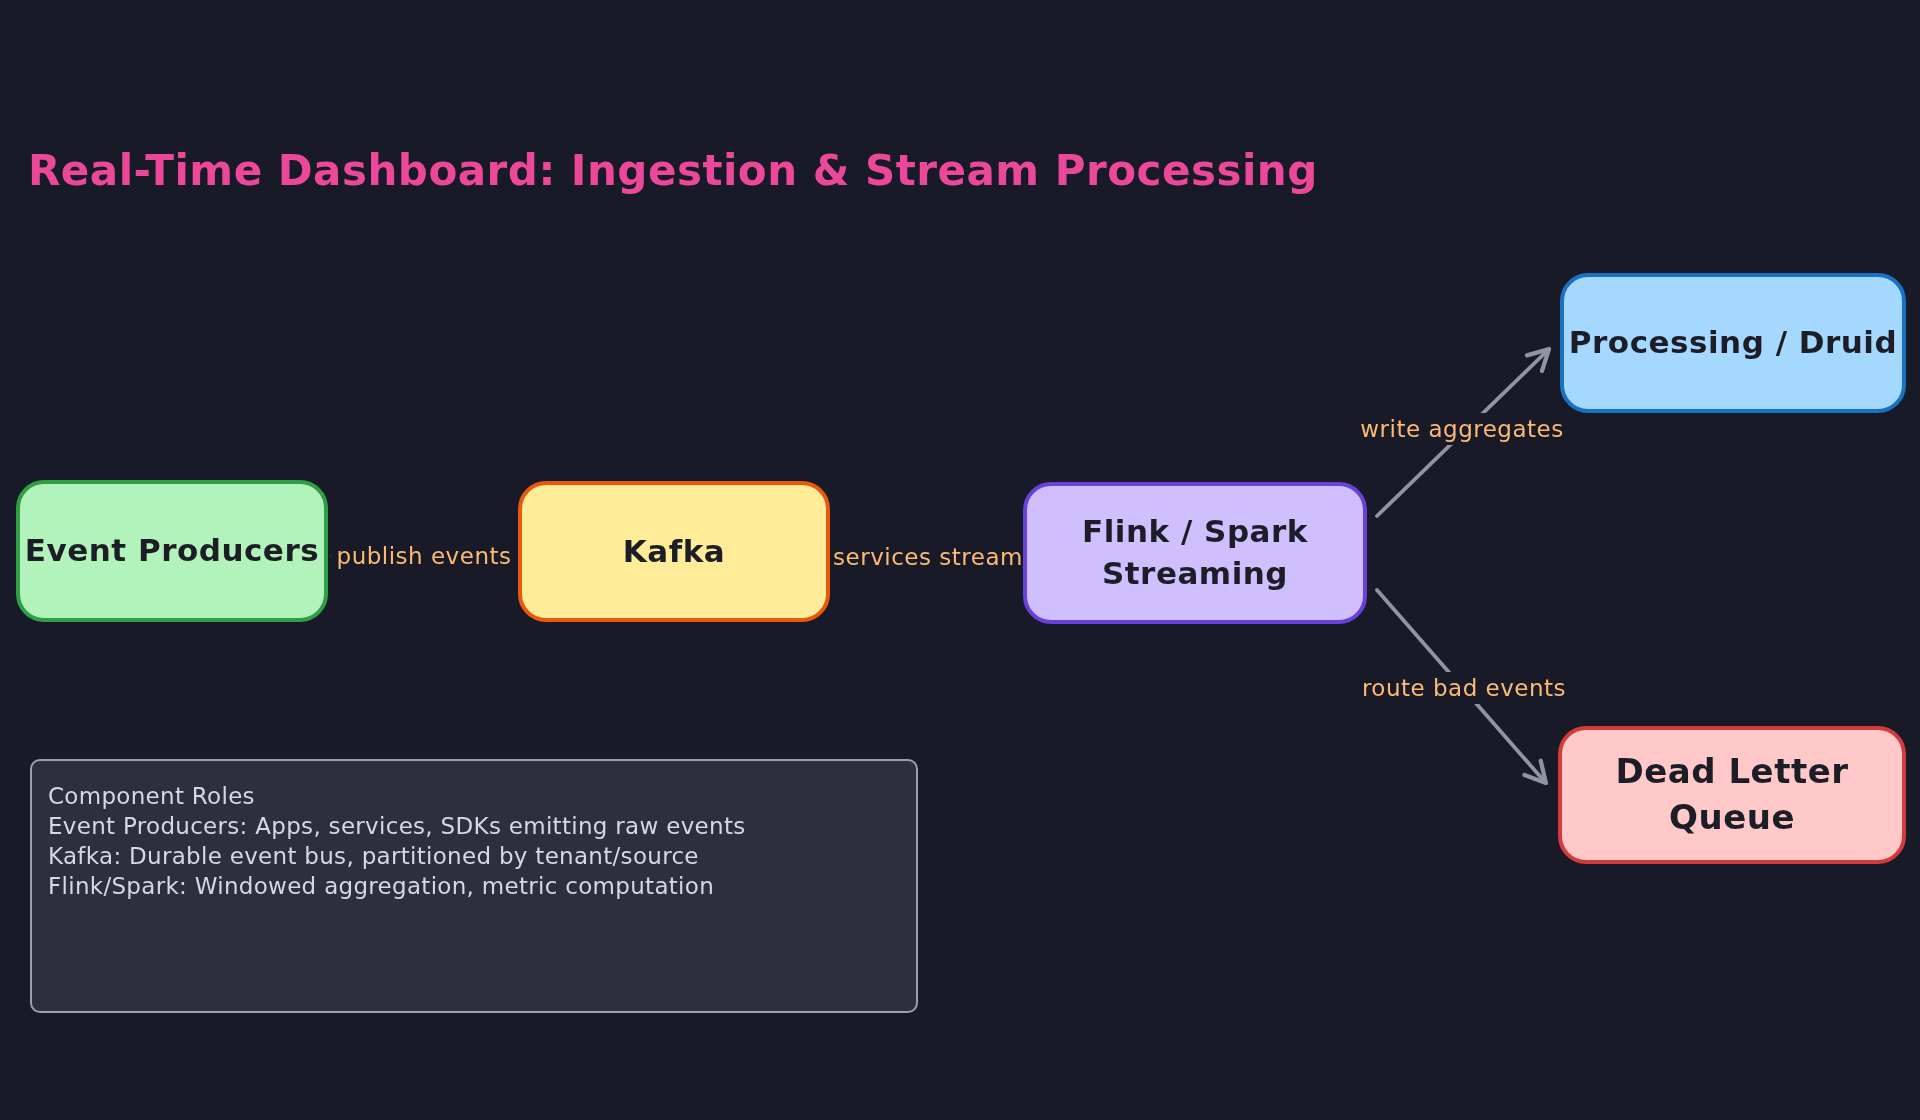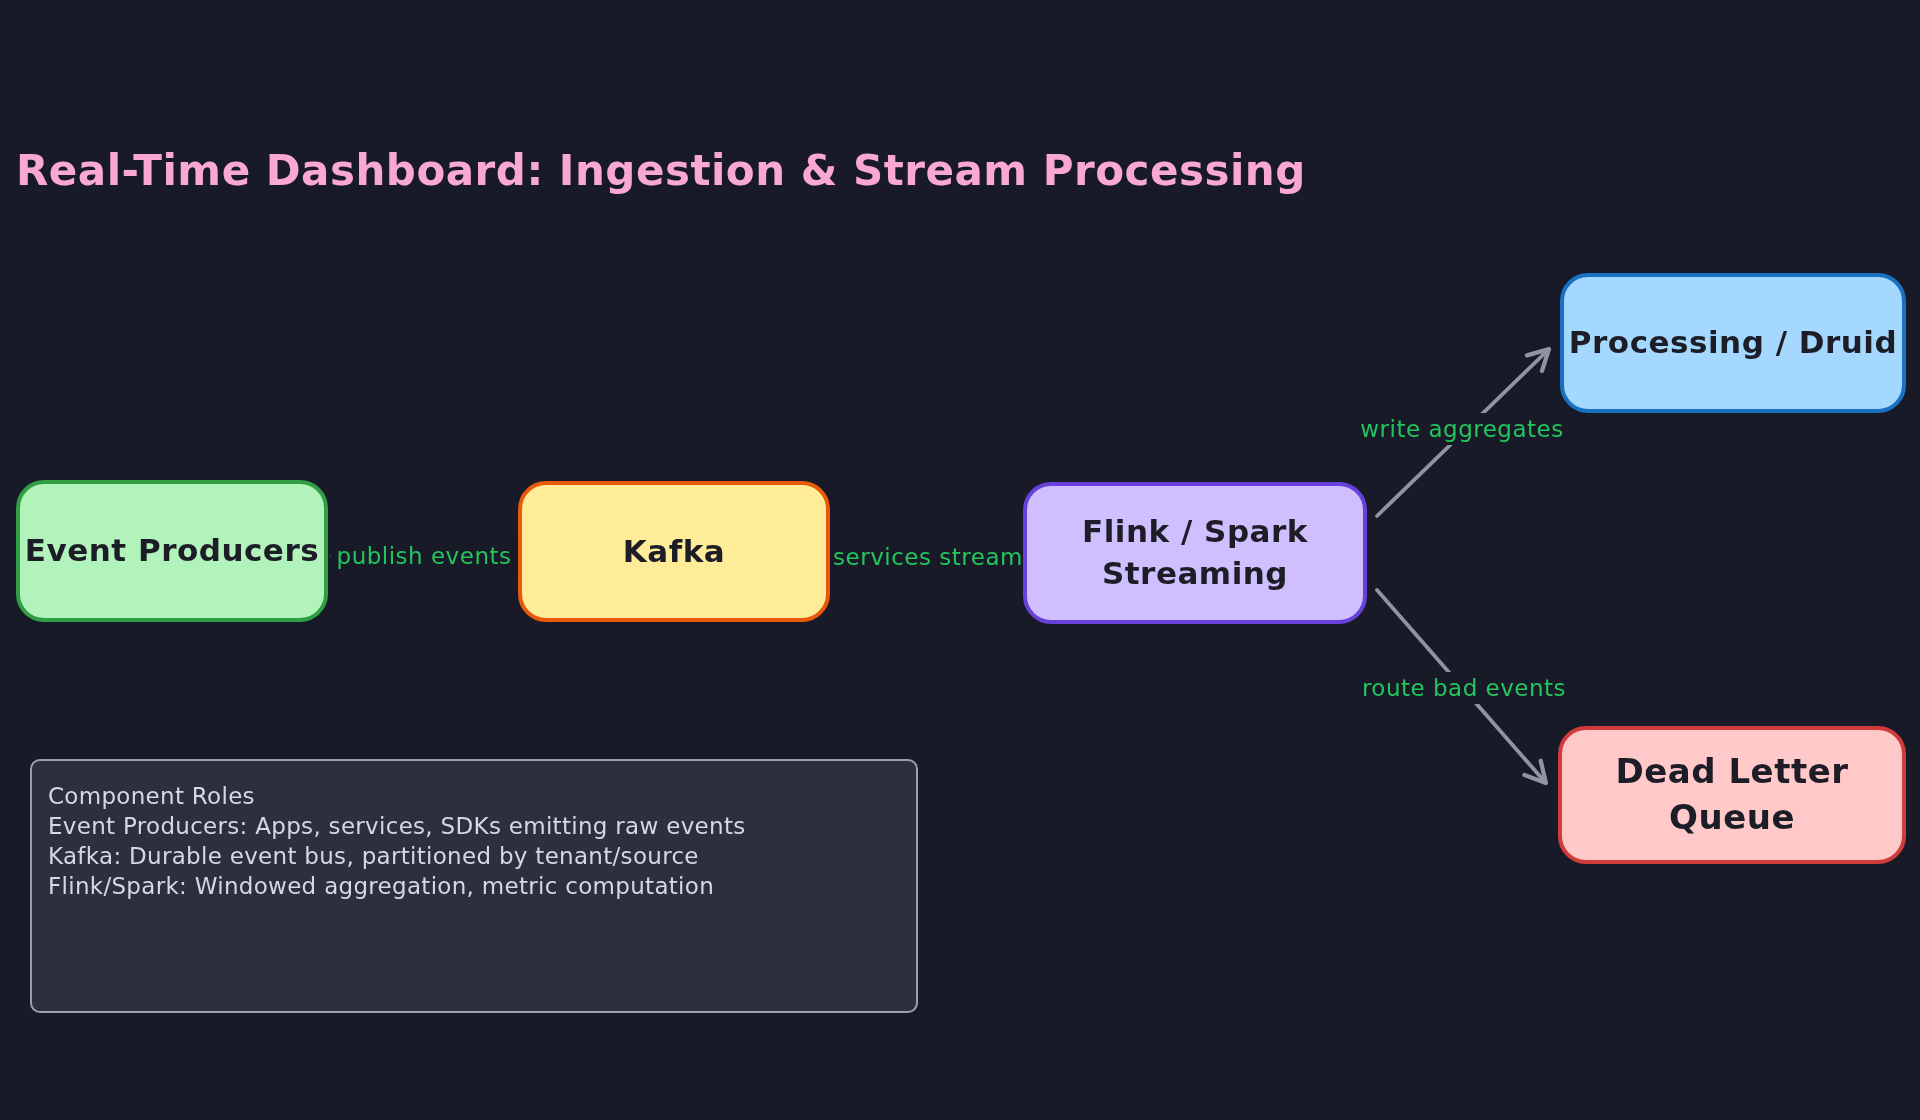--- a/index.html
+++ b/index.html
@@ -2,39 +2,39 @@
 <html><head>
 <meta charset="utf-8">
 <style>
   html,body{margin:0;padding:0;background:#181a27;}
   #canvas{
     position:relative;width:1920px;height:1120px;overflow:hidden;
     background:#181a27;
     font-family:"DejaVu Sans",sans-serif;
   }
   .title{
-    position:absolute;left:16px;top:146px;
+    position:absolute;left:28px;top:146px;
     font-size:42px;font-weight:bold;letter-spacing:.5px;
-    color:#f9a8d4;white-space:nowrap;
+    color:#ec4899;white-space:nowrap;
   }
   .node{
     position:absolute;display:flex;align-items:center;justify-content:center;
     border-radius:28px;border:4px solid;box-sizing:border-box;
     font-size:31px;font-weight:bold;color:#1d1d28;text-align:center;
     letter-spacing:.5px;white-space:pre-line;line-height:1.35;z-index:3;
   }
   .node-event-producers{left:16px;top:480px;width:312px;height:142px;background:#b2f2bb;border-color:#2f9e44;}
   .node-kafka{left:518px;top:481px;width:312px;height:141px;background:#ffec99;border-color:#e8590c;}
   .node-flink{left:1023px;top:482px;width:344px;height:142px;background:#d0bfff;border-color:#6741d9;}
   .node-clickhouse{left:1560px;top:273px;width:346px;height:140px;background:#a5d8ff;border-color:#1971c2;}
   .node-dlq{left:1558px;top:726px;width:348px;height:138px;background:#ffc9c9;border-color:#d23b3b;font-size:34px;}
   #edges{position:absolute;left:0;top:0;width:1920px;height:1120px;z-index:1;}
   .edge-label{
     position:absolute;transform:translate(-50%,-50%);
-    font-size:23px;color:#22c55e;letter-spacing:.5px;white-space:nowrap;
+    font-size:23px;color:#fdba74;letter-spacing:.5px;white-space:nowrap;
     background:#181a27;padding:3px 6px;z-index:2;
   }
   .note{
     position:absolute;left:30px;top:747px;width:888px;height:254px;
     box-sizing:border-box;border:2px solid #9aa0ac;border-radius:10px;
     background:#2e2f3e;z-index:2;padding:20px 0 0 16px;margin-top:12px;
   }
   .note-line{
     font-size:23px;line-height:30px;color:#d5d7e4;letter-spacing:.3px;
     white-space:nowrap;

